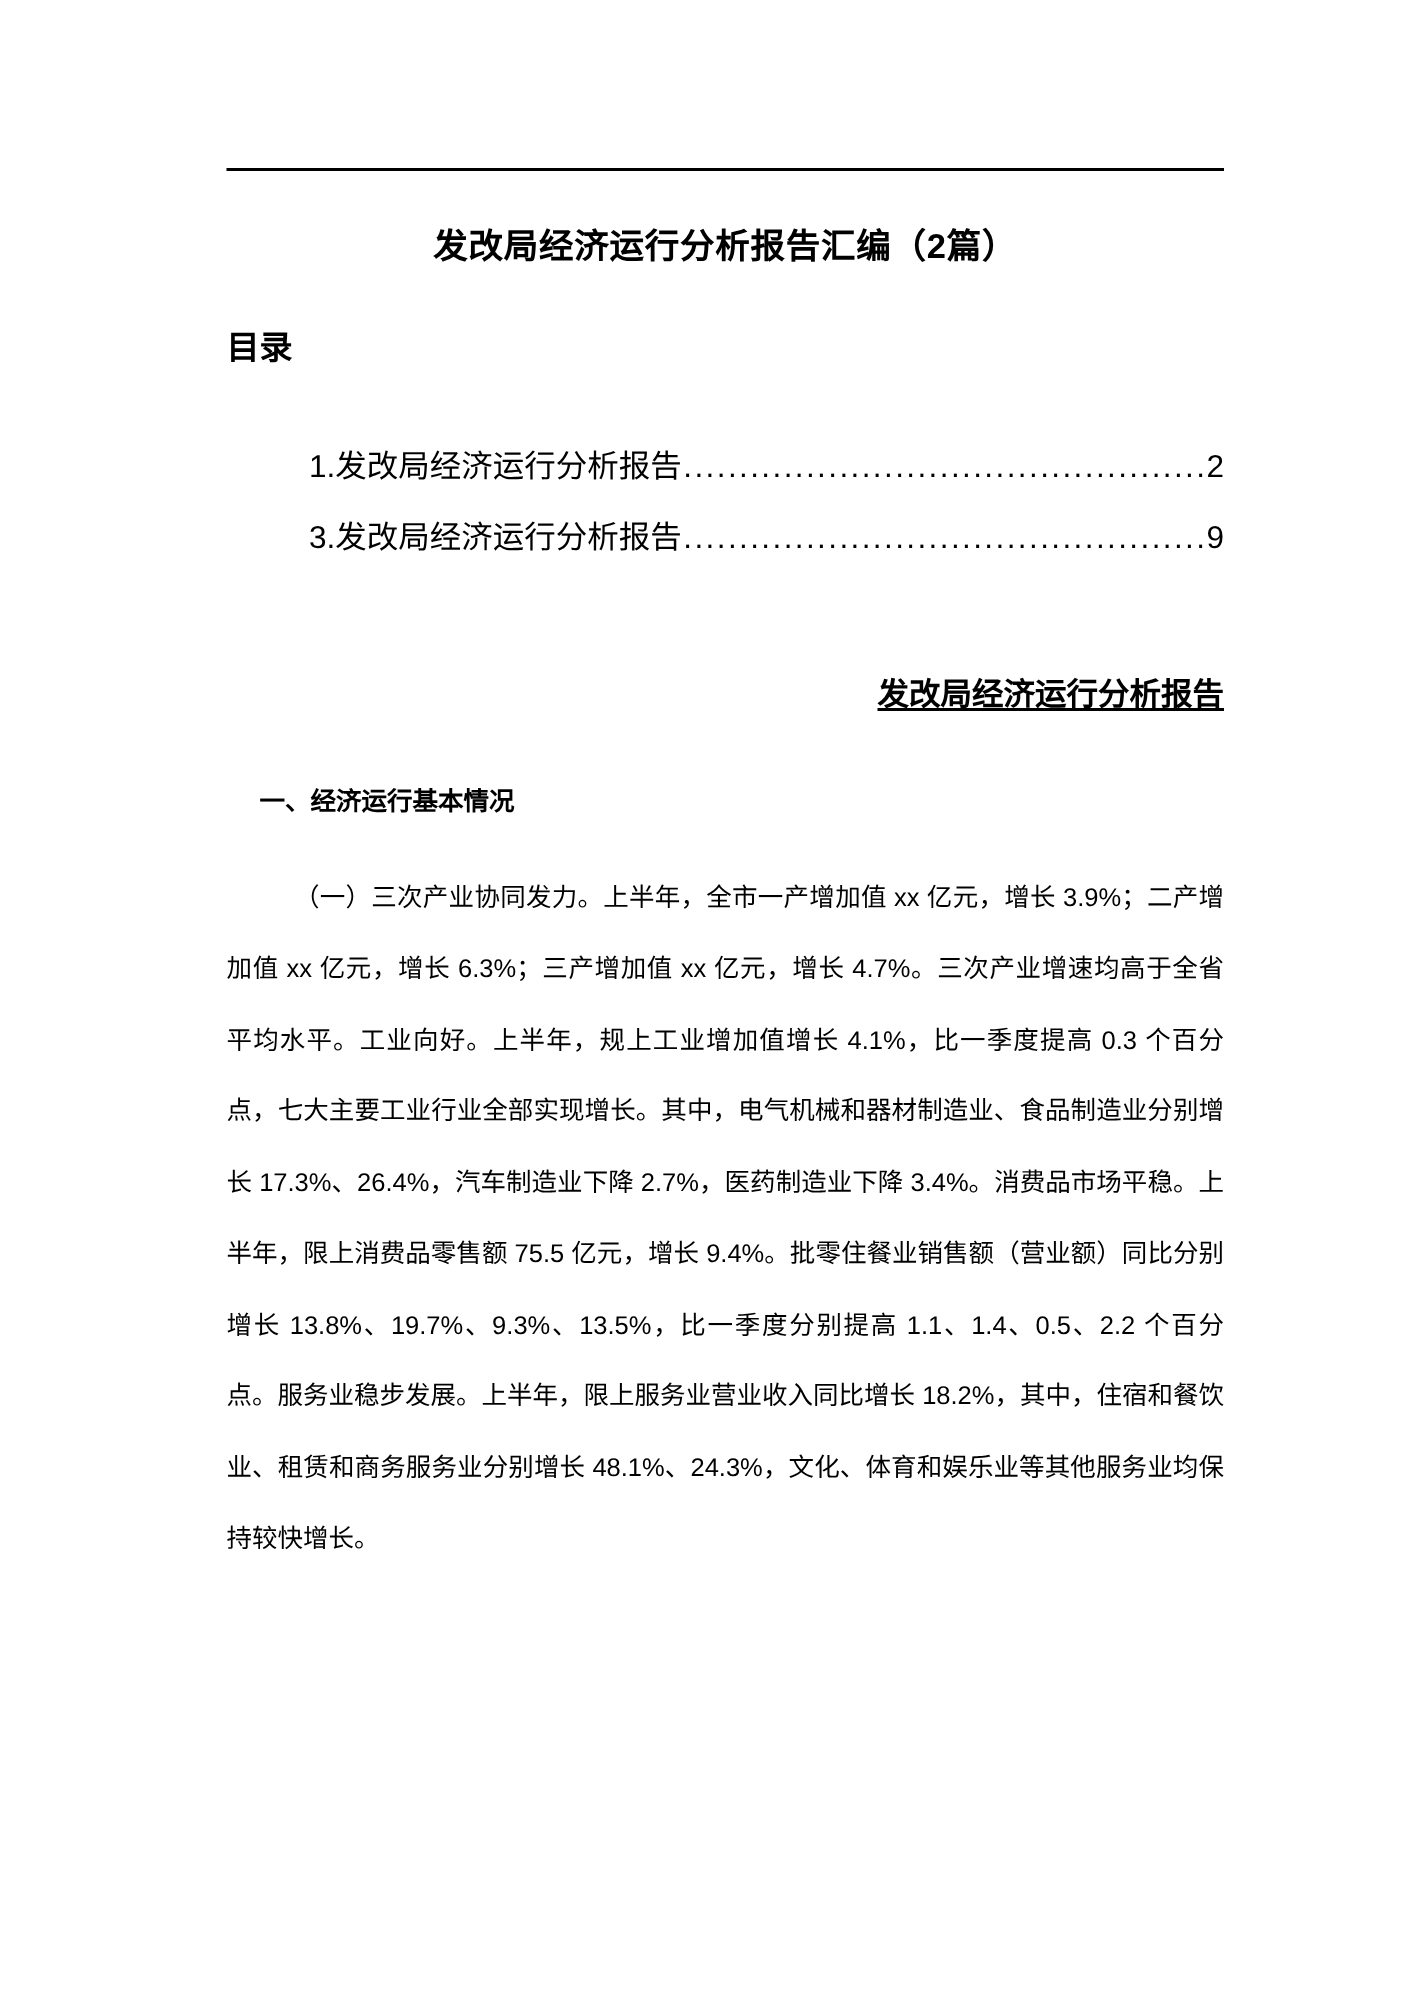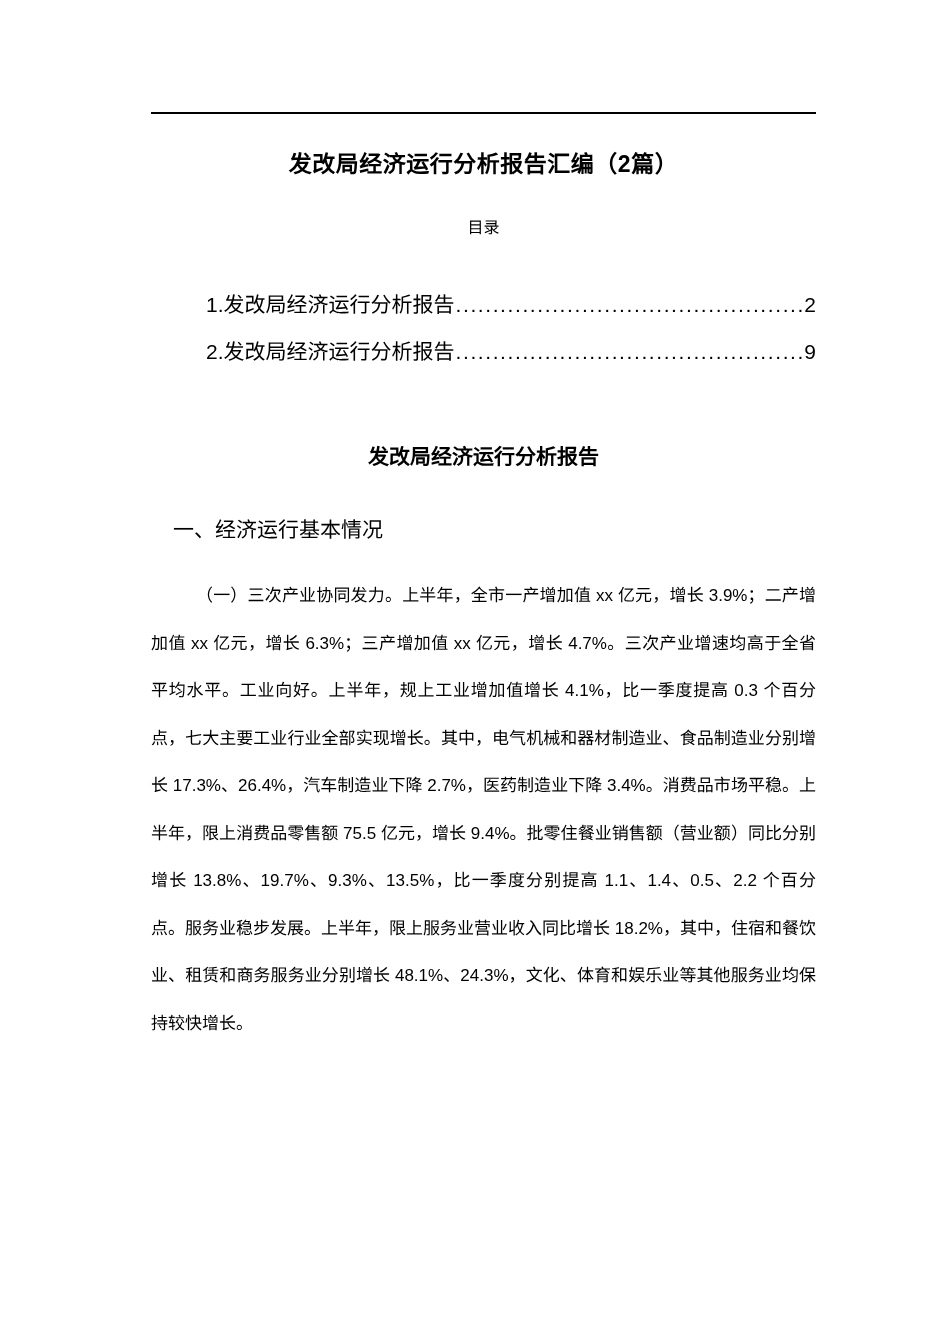--- a/index.html
+++ b/index.html
@@ -40,23 +40,22 @@
     text-align: center;
     font-size: 23px;
     font-weight: bold;
     letter-spacing: 0.5px;
     line-height: 1.3;
   }
 
   
   .toc-title {
     margin-top: 38px;
-    text-align: center;
-    font-size: 16px;
-    font-weight: normal;
+    font-size: 22px;
+    font-weight: bold;
     line-height: 1.3;
   }
 
   .toc-list {
     margin-top: 42px;
     padding: 0 0 0 55px;
     list-style: none;
   }
   .toc-item {
     display: flex;
@@ -81,30 +80,31 @@
   .toc-page {
     flex: 0 0 auto;
     text-align: right;
   }
 
   
   .report {
     margin-top: 68px;
   }
   .report-title {
-    text-align: center;
+    text-align: right;
     font-size: 21px;
     font-weight: bold;
     line-height: 1.3;
+    text-decoration: underline;
   }
   .section-heading {
     margin-top: 46px;
     padding-left: 22px;
-    font-size: 21px;
-    font-weight: normal;
+    font-size: 17px;
+    font-weight: bold;
     line-height: 1.3;
   }
   .body-paragraph {
     margin-top: 29px;
     font-size: 17px;
     line-height: 47.5px;
     text-align: justify;
     text-align-last: left;
     text-indent: 45px;
     word-break: break-all;
@@ -122,21 +122,21 @@
 
     <div class="toc-title">目录</div>
 
     <ul class="toc-list">
       <li class="toc-item">
         <span class="toc-label">1.发改局经济运行分析报告</span>
         <span class="toc-dots">...................................................................................................</span>
         <span class="toc-page">2</span>
       </li>
       <li class="toc-item">
-        <span class="toc-label">2.发改局经济运行分析报告</span>
+        <span class="toc-label">3.发改局经济运行分析报告</span>
         <span class="toc-dots">...................................................................................................</span>
         <span class="toc-page">9</span>
       </li>
     </ul>
 
     <div class="report">
       <div class="report-title">发改局经济运行分析报告</div>
 
       <div class="section-heading">一、经济运行基本情况</div>
 

